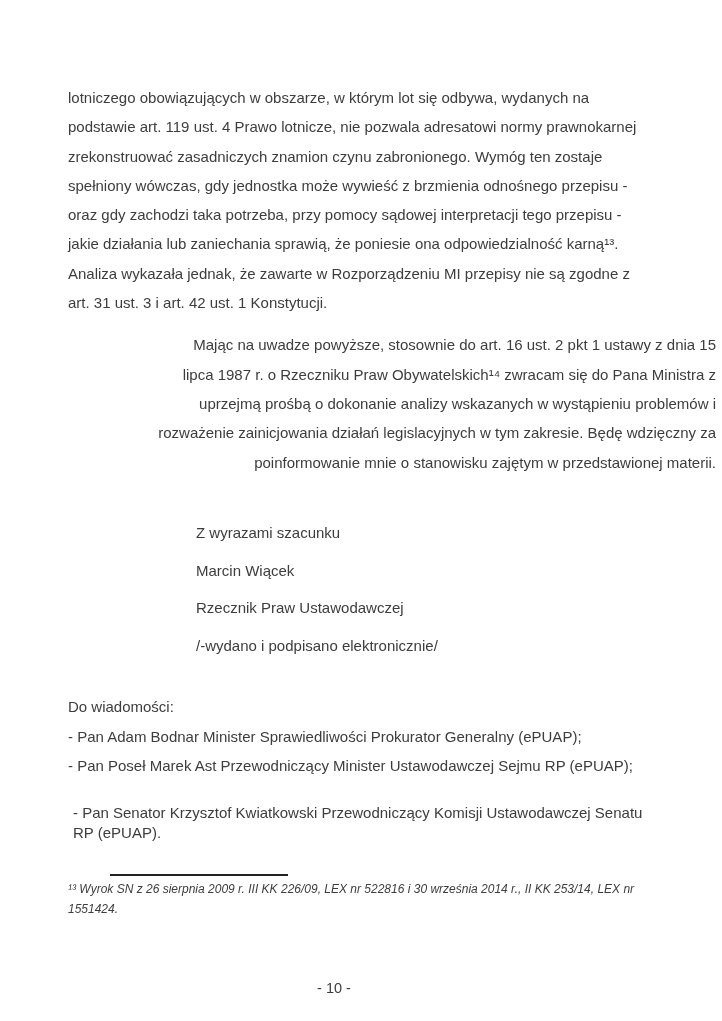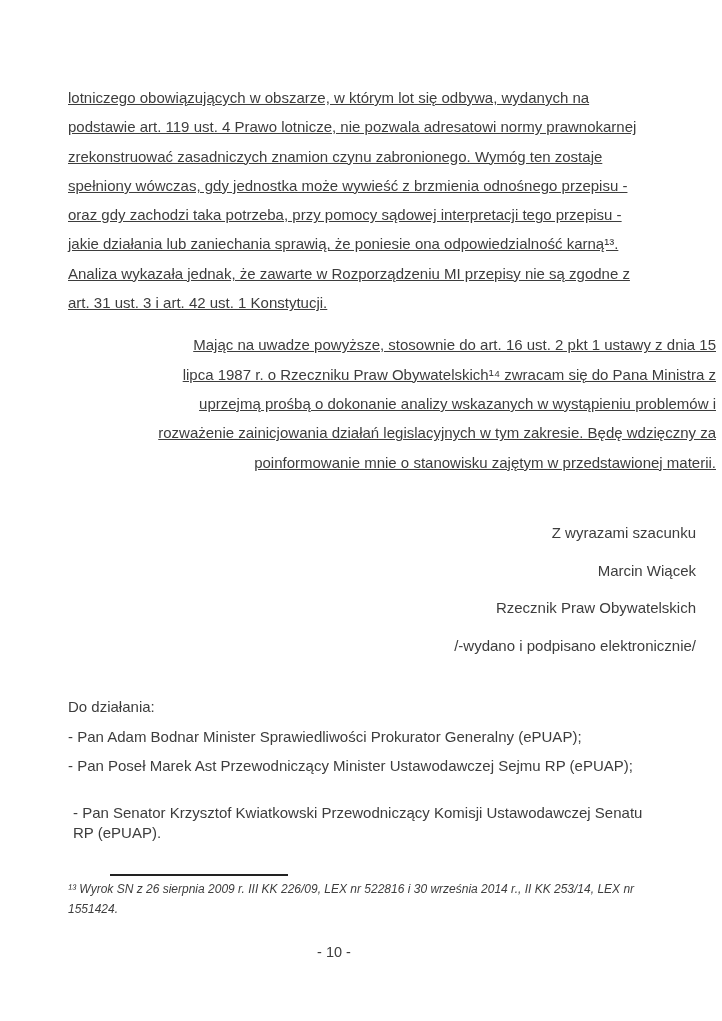--- a/index.html
+++ b/index.html
@@ -20,35 +20,34 @@
     position: absolute;
     left: 68px;
     top: 83px;
     width: 648px;
     font-size: 15px;
     line-height: 29.3px;
   }
   .para {
     margin: 0;
     white-space: pre-line;
-    text-decoration: underline;
   }
   .para + .para {
     margin-top: 13px;
     text-align: right;
   }
   .para.indented {
     text-indent: 37px;
   }
   .signature {
     position: absolute;
     left: 196px;
     top: 514px;
     width: 500px;
-    text-align: right;
+    text-align: left;
     font-size: 15px;
     line-height: 37.6px;
   }
   .sig-line {
     margin: 0;
   }
   .distribution {
     position: absolute;
     left: 68px;
     top: 697px;
@@ -84,21 +83,21 @@
     line-height: 20px;
   }
   .footnote {
     margin: 0;
     white-space: pre-line;
     font-style: italic;
   }
   .page-number {
     position: absolute;
     left: 0;
-    top: 944px;
+    top: 980px;
     width: 648px;
     box-sizing: border-box;
     padding-left: 20px;
     text-align: center;
     font-size: 14.5px;
   }
 </style>
 </head>
 <body>
 
@@ -116,26 +115,26 @@
     <p class="para indented">Mając na uwadze powyższe, stosownie do art. 16 ust. 2 pkt 1 ustawy z dnia 15
 lipca 1987 r. o Rzeczniku Praw Obywatelskich¹⁴ zwracam się do Pana Ministra z
 uprzejmą prośbą o dokonanie analizy wskazanych w wystąpieniu problemów i
 rozważenie zainicjowania działań legislacyjnych w tym zakresie. Będę wdzięczny za
 poinformowanie mnie o stanowisku zajętym w przedstawionej materii.</p>
   </div>
 
   <div class="signature">
     <p class="sig-line">Z wyrazami szacunku</p>
     <p class="sig-line">Marcin Wiącek</p>
-    <p class="sig-line">Rzecznik Praw Obywatelskich</p>
+    <p class="sig-line">Rzecznik Praw Ustawodawczej</p>
     <p class="sig-line">/-wydano i podpisano elektronicznie/</p>
   </div>
 
   <div class="distribution">
-    <p class="dist-heading">Do działania:</p>
+    <p class="dist-heading">Do wiadomości:</p>
     <p class="dist-item">- Pan Adam Bodnar Minister Sprawiedliwości Prokurator Generalny (ePUAP);</p>
     <p class="dist-item">- Pan Poseł Marek Ast Przewodniczący Minister Ustawodawczej Sejmu RP (ePUAP);</p>
     <p class="dist-item indent-sm">- Pan Senator Krzysztof Kwiatkowski Przewodniczący Komisji Ustawodawczej Senatu
 RP (ePUAP).</p>
   </div>
 
   <div class="footnote-sep"></div>
 
   <div class="footnotes">
     <p class="footnote">¹³ Wyrok SN z 26 sierpnia 2009 r. III KK 226/09, LEX nr 522816 i 30 września 2014 r., II KK 253/14, LEX nr

